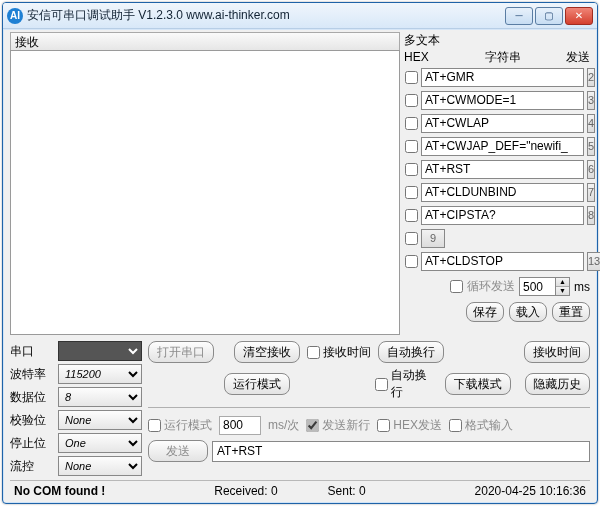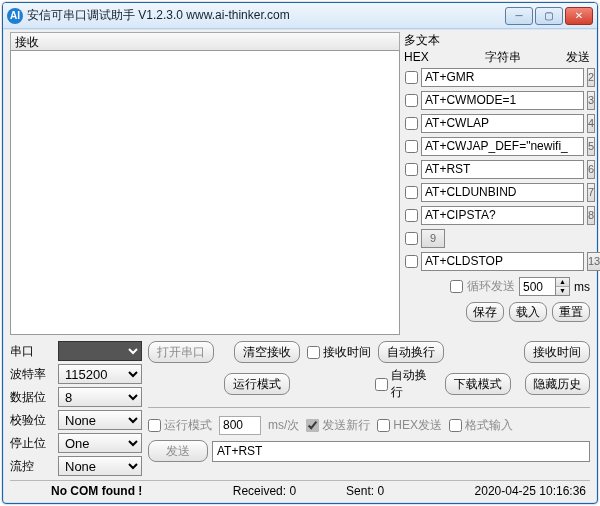--- a/index.html
+++ b/index.html
@@ -134,40 +134,40 @@
   .btn.wide{min-width:58px;}
   .btn.sm{height:20px;padding:0 6px;}
   .midzone { display:flex; gap:6px; margin-top:6px; align-items:stretch;}
   .serialcol {
     width:132px; display:flex; flex-direction:column; gap:3px;
   }
   .srow{display:flex;align-items:center;gap:4px;height:20px;}
   .srow .lbl{width:44px;}
   .srow select{
     flex:1;height:20px;border:1px solid #888;background:linear-gradient(#fdfdfd,#e6e6e6);
-    font-size:13px;padding:0 2px;
+    font-size:11px;padding:0 2px;font-style:italic;
   }
   .srow select.dark{background:#555;color:#fff;border-color:#333;}
   .controlscol{flex:1;display:flex;flex-direction:column;gap:4px;}
   .ctlrow{display:flex;align-items:center;gap:7px;min-height:22px;}
   .ctlrow .check{display:flex;align-items:center;gap:3px;font-size:12px;}
   .ctlrow input[type=checkbox]{width:13px;height:13px;margin:0;}
   .sendrow{display:flex;align-items:center;gap:4px;}
   .sendin{flex:1;height:21px;border:1px solid #888;padding:1px 4px;font-size:12px;background:#fff;}
   .sep{border-top:1px solid #b0b0b0;margin:2px 0;}
   .statusbar{
     display:flex; gap:12px; align-items:center;
     border-top:1px solid #b8b8b8;
     padding: 3px 4px 2px;
     font-size:12px;
     background:#f0f0f0;
     margin-top:4px;
   }
   .statusbar .cell{white-space:nowrap;}
-  .statusbar .cell.bold{font-weight:bold;margin-left:37px;}
+  .statusbar .cell.bold{font-weight:bold;}
   .statusbar .mid{flex:1;display:flex;gap:50px;justify-content:center;}
   .disabledtext{color:#8b8b8b;}
   .grayed input[type=checkbox]{accent-color:#bbb;}
 </style>
 </head>
 <body>
 
 <div class="windowframe">
   <div class="titlebar">
     <div class="appicon">AI</div>

